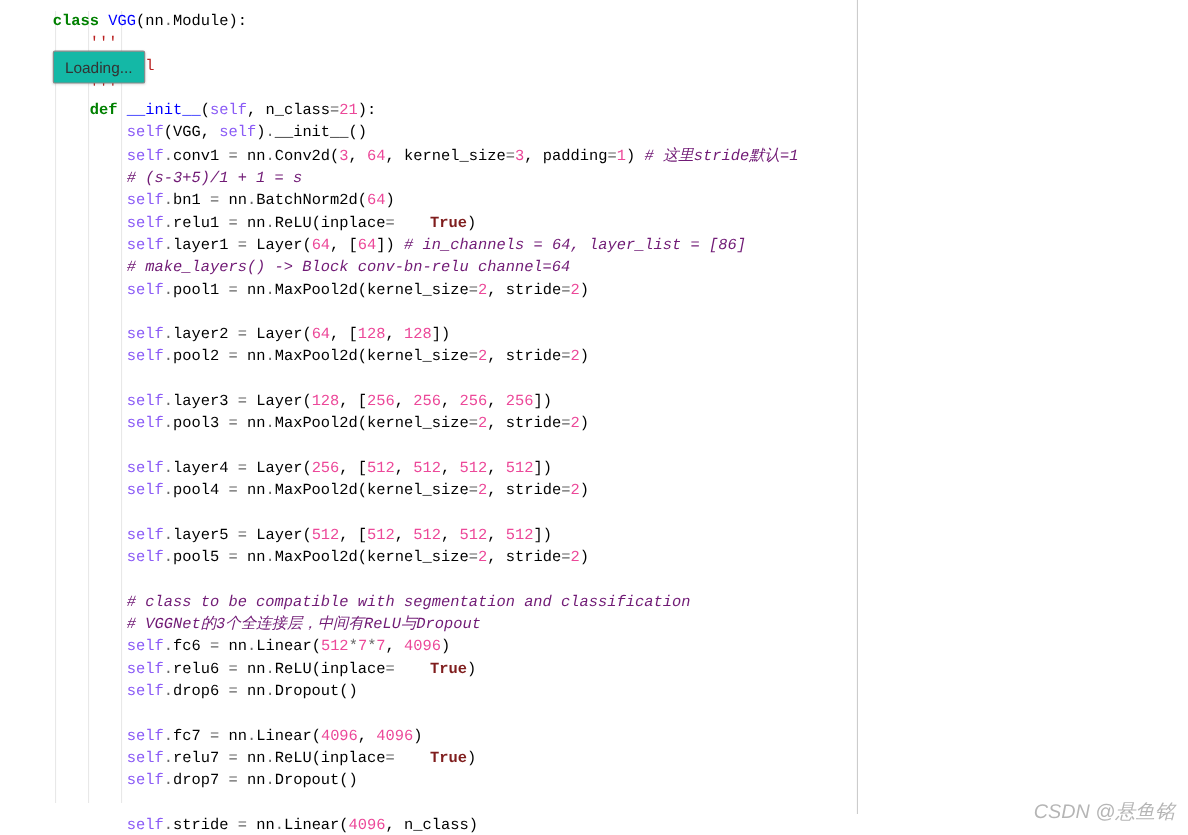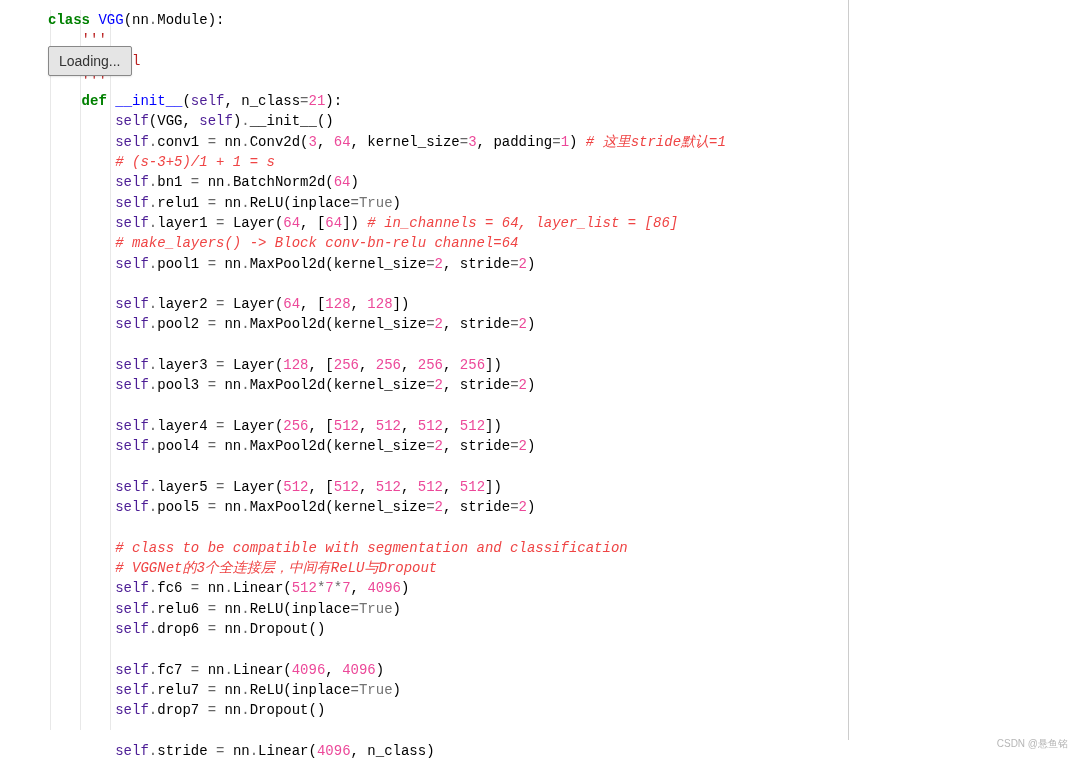--- a/index.html
+++ b/index.html
@@ -11,21 +11,21 @@
     line-height: 1.45;
     width: 1080px;
     height: 759px;
     position: relative;
     overflow: hidden;
   }
   .code-container {
     position: relative;
     padding: 10px 0 10px 8px;
     border-right: 1px solid #ccc;
-    width: 849px;
+    width: 780px;
     height: 740px;
     box-sizing: border-box;
   }
   .guide {
     position: absolute;
     top: 10px;
     bottom: 10px;
     width: 1px;
     background: #e8e8e8;
   }
@@ -36,49 +36,50 @@
     margin: 0;
     white-space: pre;
     font-family: inherit;
     position: relative;
     z-index: 1;
     padding-left: 40px;
   }
   .kw { color: #008000; font-weight: bold; }      
   .cls { color: #0000ff; }                          
   .fn { color: #0000ff; }                           
-  .self { color: #4c1d95; text-align: right; }                            
+  .self { color: #8b5cf6; text-align: right; }                            
   .op { color: #666666; }
   .s { color: #ba2121; }                            
   .num { color: #ec4899; }                          
-  .c { color: #ef4444; font-style: italic; }        
-  .kwc { color: #737373; font-weight: normal; }
+  .c { color: #701a75; font-style: italic; }        
+  .kwc { color: #7f1d1d; font-weight: bold; margin-left: 32px; }
 
   .loading-box {
     position: absolute;
     top: 46px;
     left: 48px;
-    background: #e5e5e5;
+    background: #14b8a6;
     border: 1px solid #888;
     border-radius: 2px;
     padding: 4px 10px;
     font-family: Arial, sans-serif;
     font-size: 14px;
     color: #333;
     z-index: 10;
     box-shadow: 0 1px 2px rgba(0,0,0,0.1);
   }
   .watermark {
     position: absolute;
     right: 12px;
     bottom: 8px;
     font-family: Arial, sans-serif;
-    font-size: 10px;
+    font-size: 18px;
     color: rgba(120,120,120,0.55);
     z-index: 5;
+    font-style: italic;
   }
 </style>
 </head>
 <body>
 
 <div class="code-container">
   <div class="guide g1"></div>
   <div class="guide g2"></div>
   <div class="guide g3"></div>
 <pre><span class="kw">class</span> <span class="cls">VGG</span>(<span>nn</span><span class="op">.</span><span>Module</span>):

